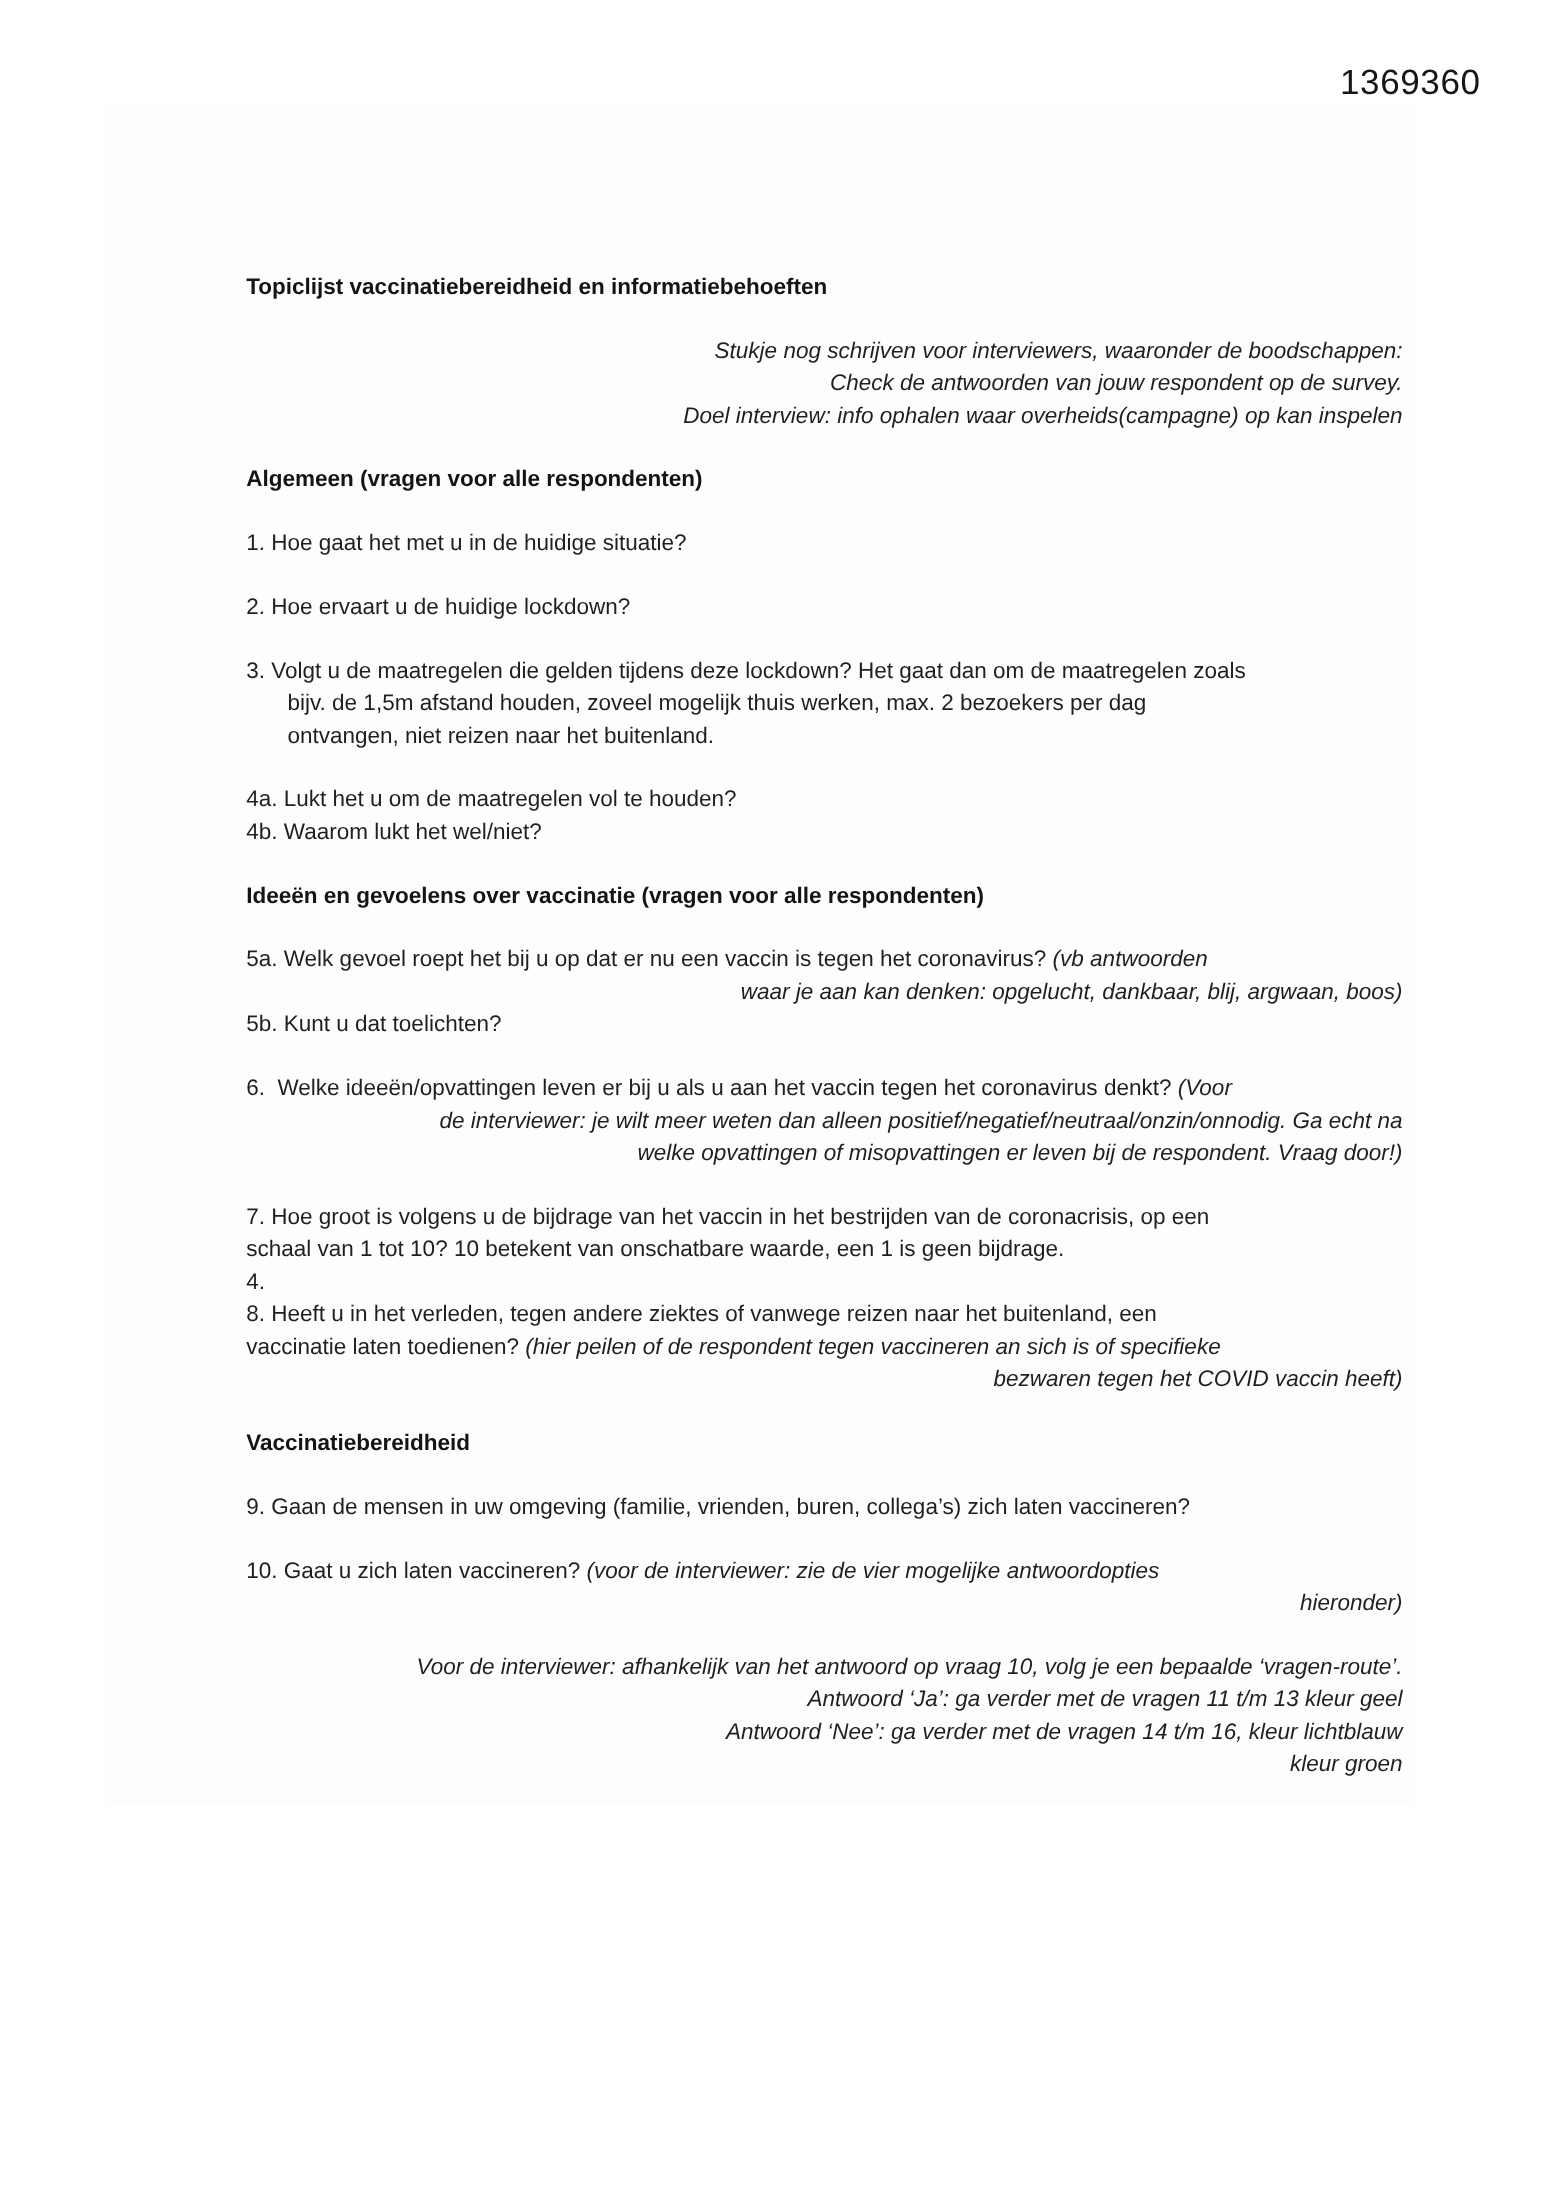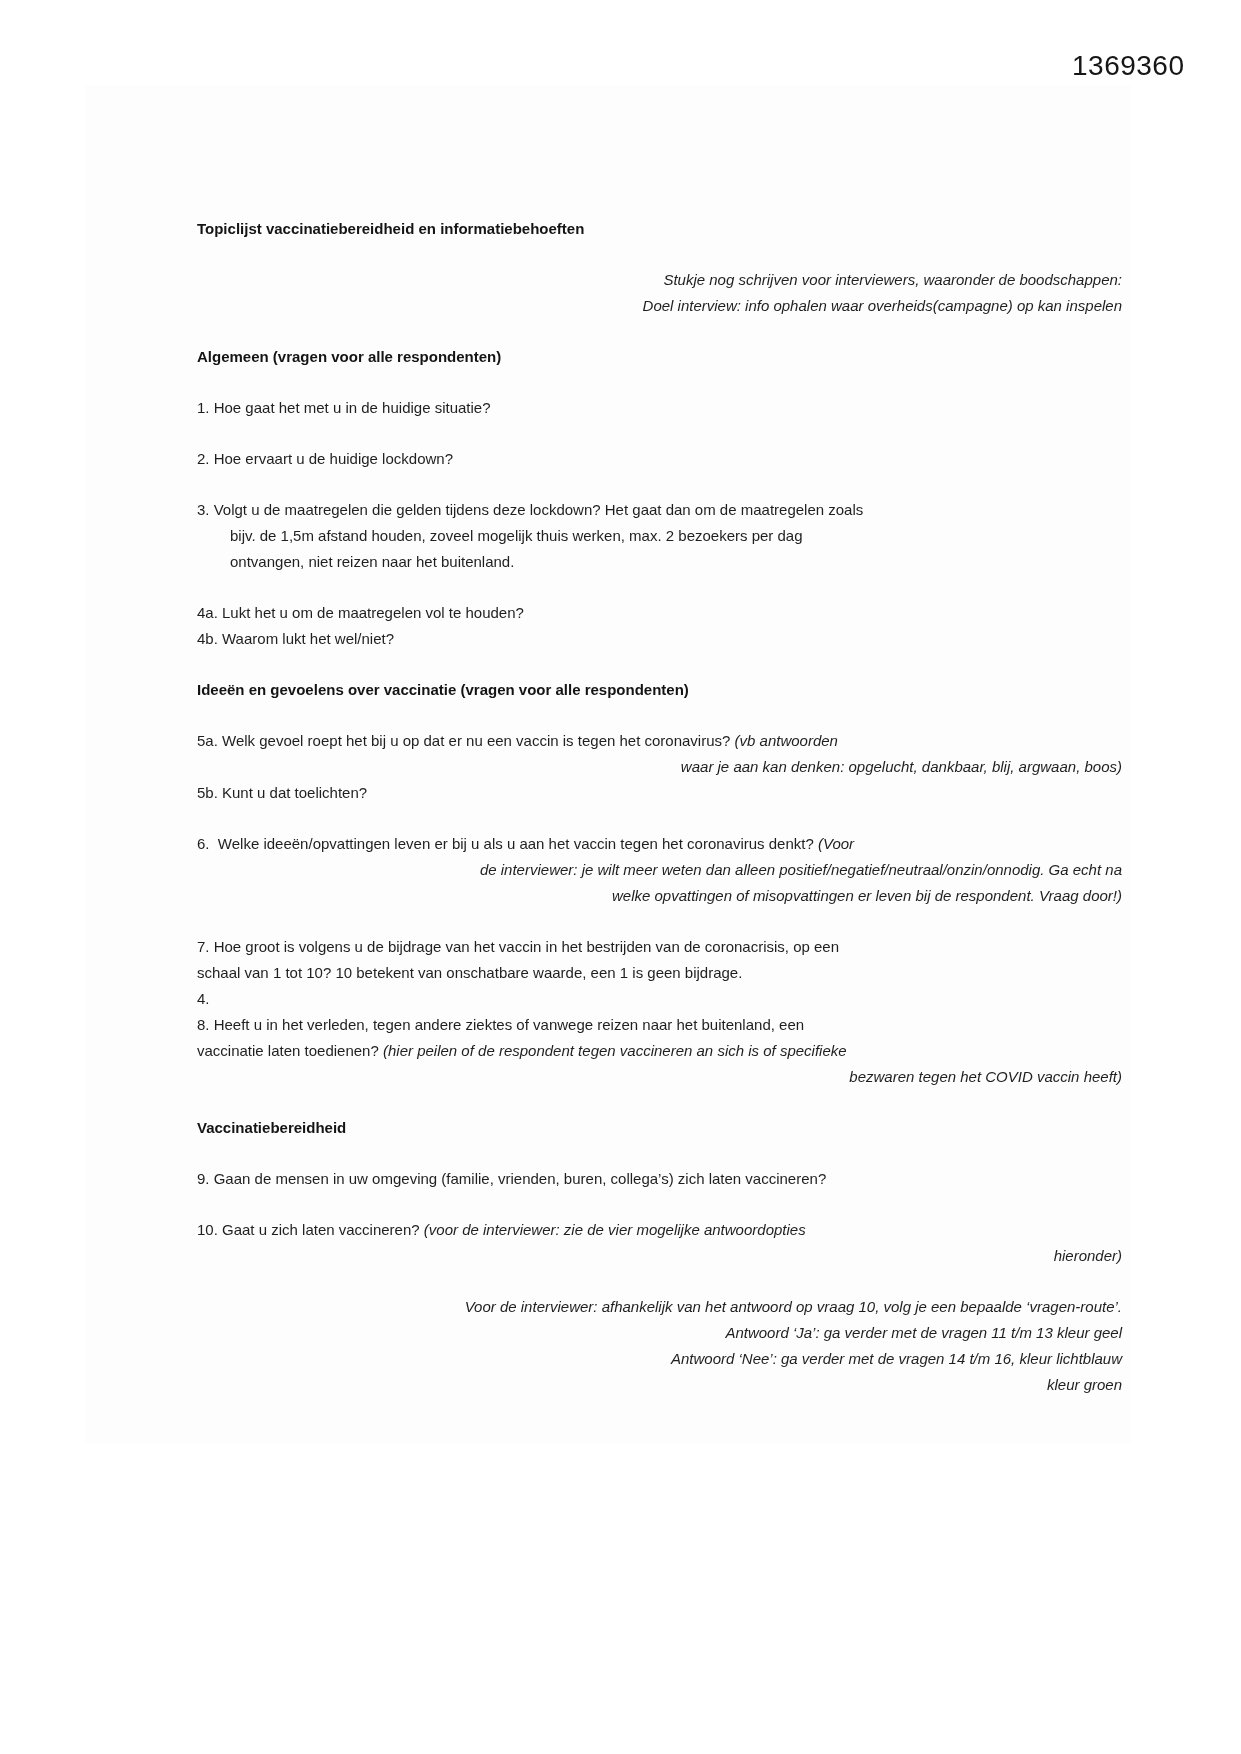--- a/index.html
+++ b/index.html
@@ -30,21 +30,21 @@
     top: 50px;
     font-size: 28px;
     letter-spacing: 0.5px;
     color: #161616;
   }
   .content {
     position: absolute;
     left: 197px;
     top: 216px;
     width: 925px;
-    font-size: 15px;
+    font-size: 18px;
     line-height: 26px;
   }
   .block { margin: 0 0 25px 0; }
   .block:last-child { margin-bottom: 12px; }
   .line {
     white-space: pre;
     min-height: 26px;
   }
   .bold { font-weight: bold; color: #141414; }
   .it { font-style: italic; text-align: right; }
@@ -59,20 +59,21 @@
   <div class="page-number">1369360</div>
 
   <div class="content">
 
     <div class="block">
       <div class="line bold">Topiclijst vaccinatiebereidheid en informatiebehoeften</div>
     </div>
 
     <div class="block">
       <div class="line it">Stukje nog schrijven voor interviewers, waaronder de boodschappen:</div>
+      <div class="line it">Check de antwoorden van jouw respondent op de survey.</div>
       <div class="line it">Doel interview: info ophalen waar overheids(campagne) op kan inspelen</div>
     </div>
 
     <div class="block">
       <div class="line bold">Algemeen (vragen voor alle respondenten)</div>
     </div>
 
     <div class="block">
       <div class="line">1. Hoe gaat het met u in de huidige situatie?</div>
     </div>

